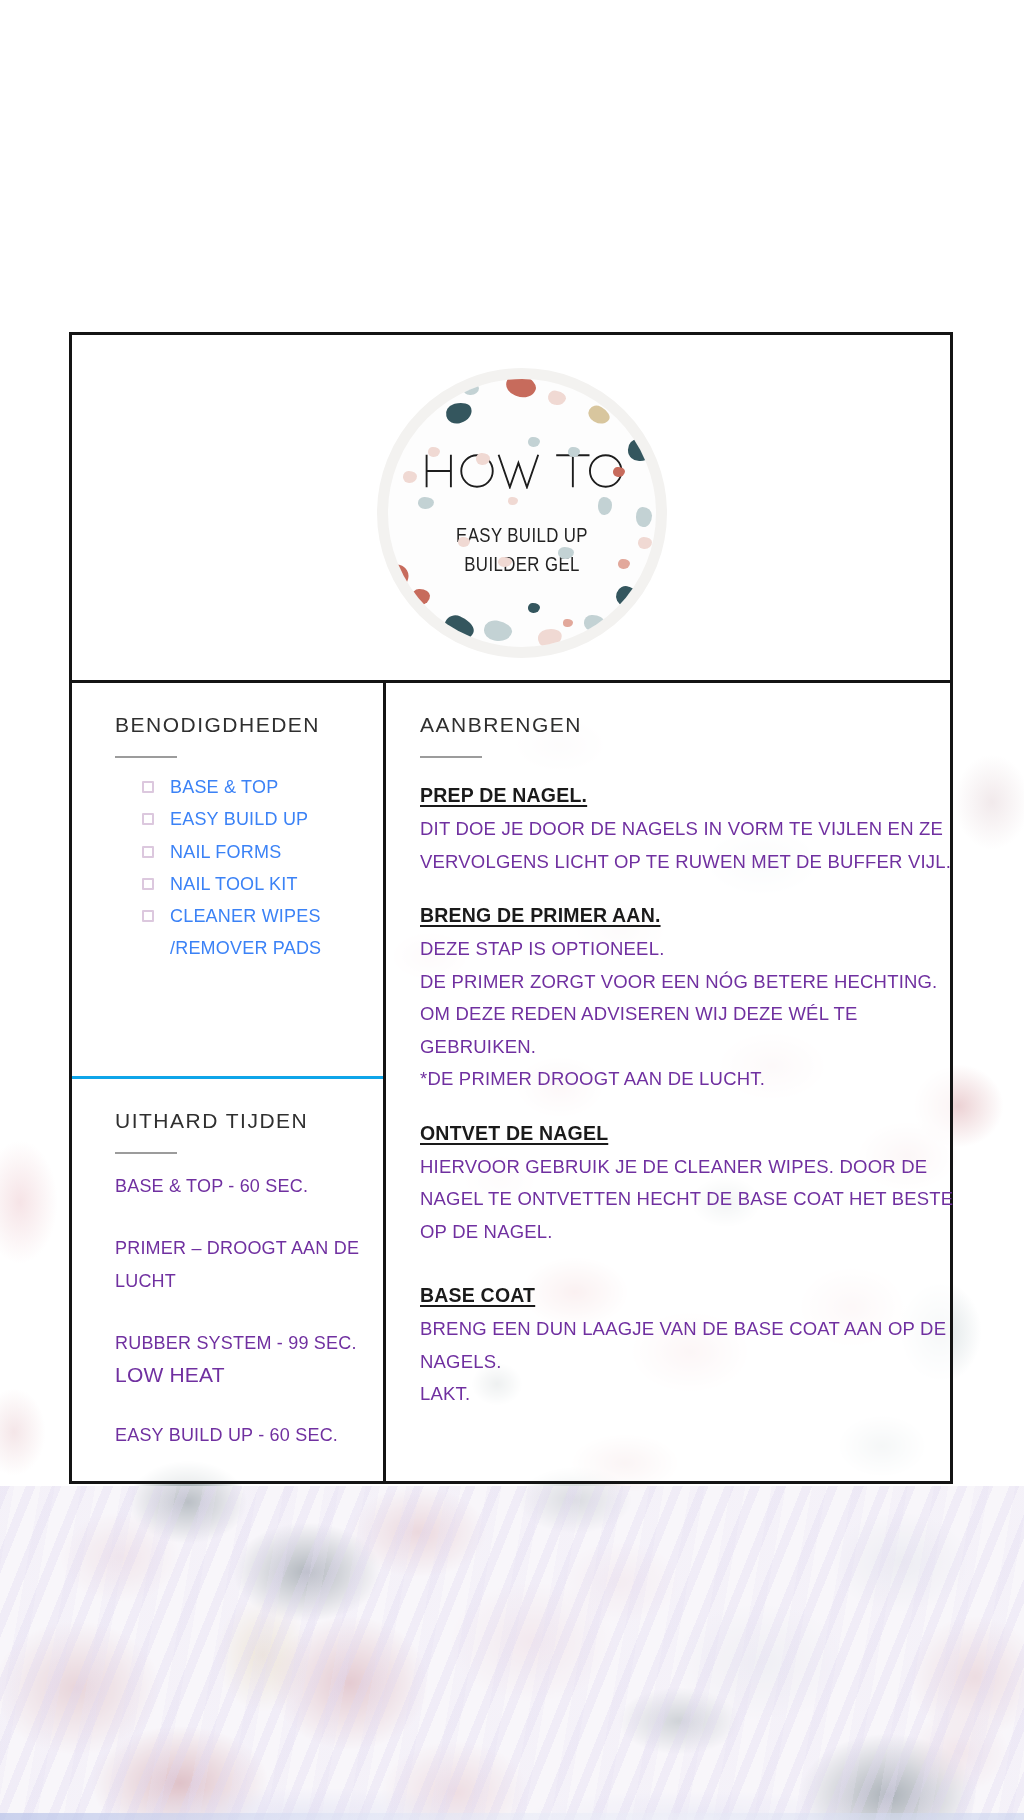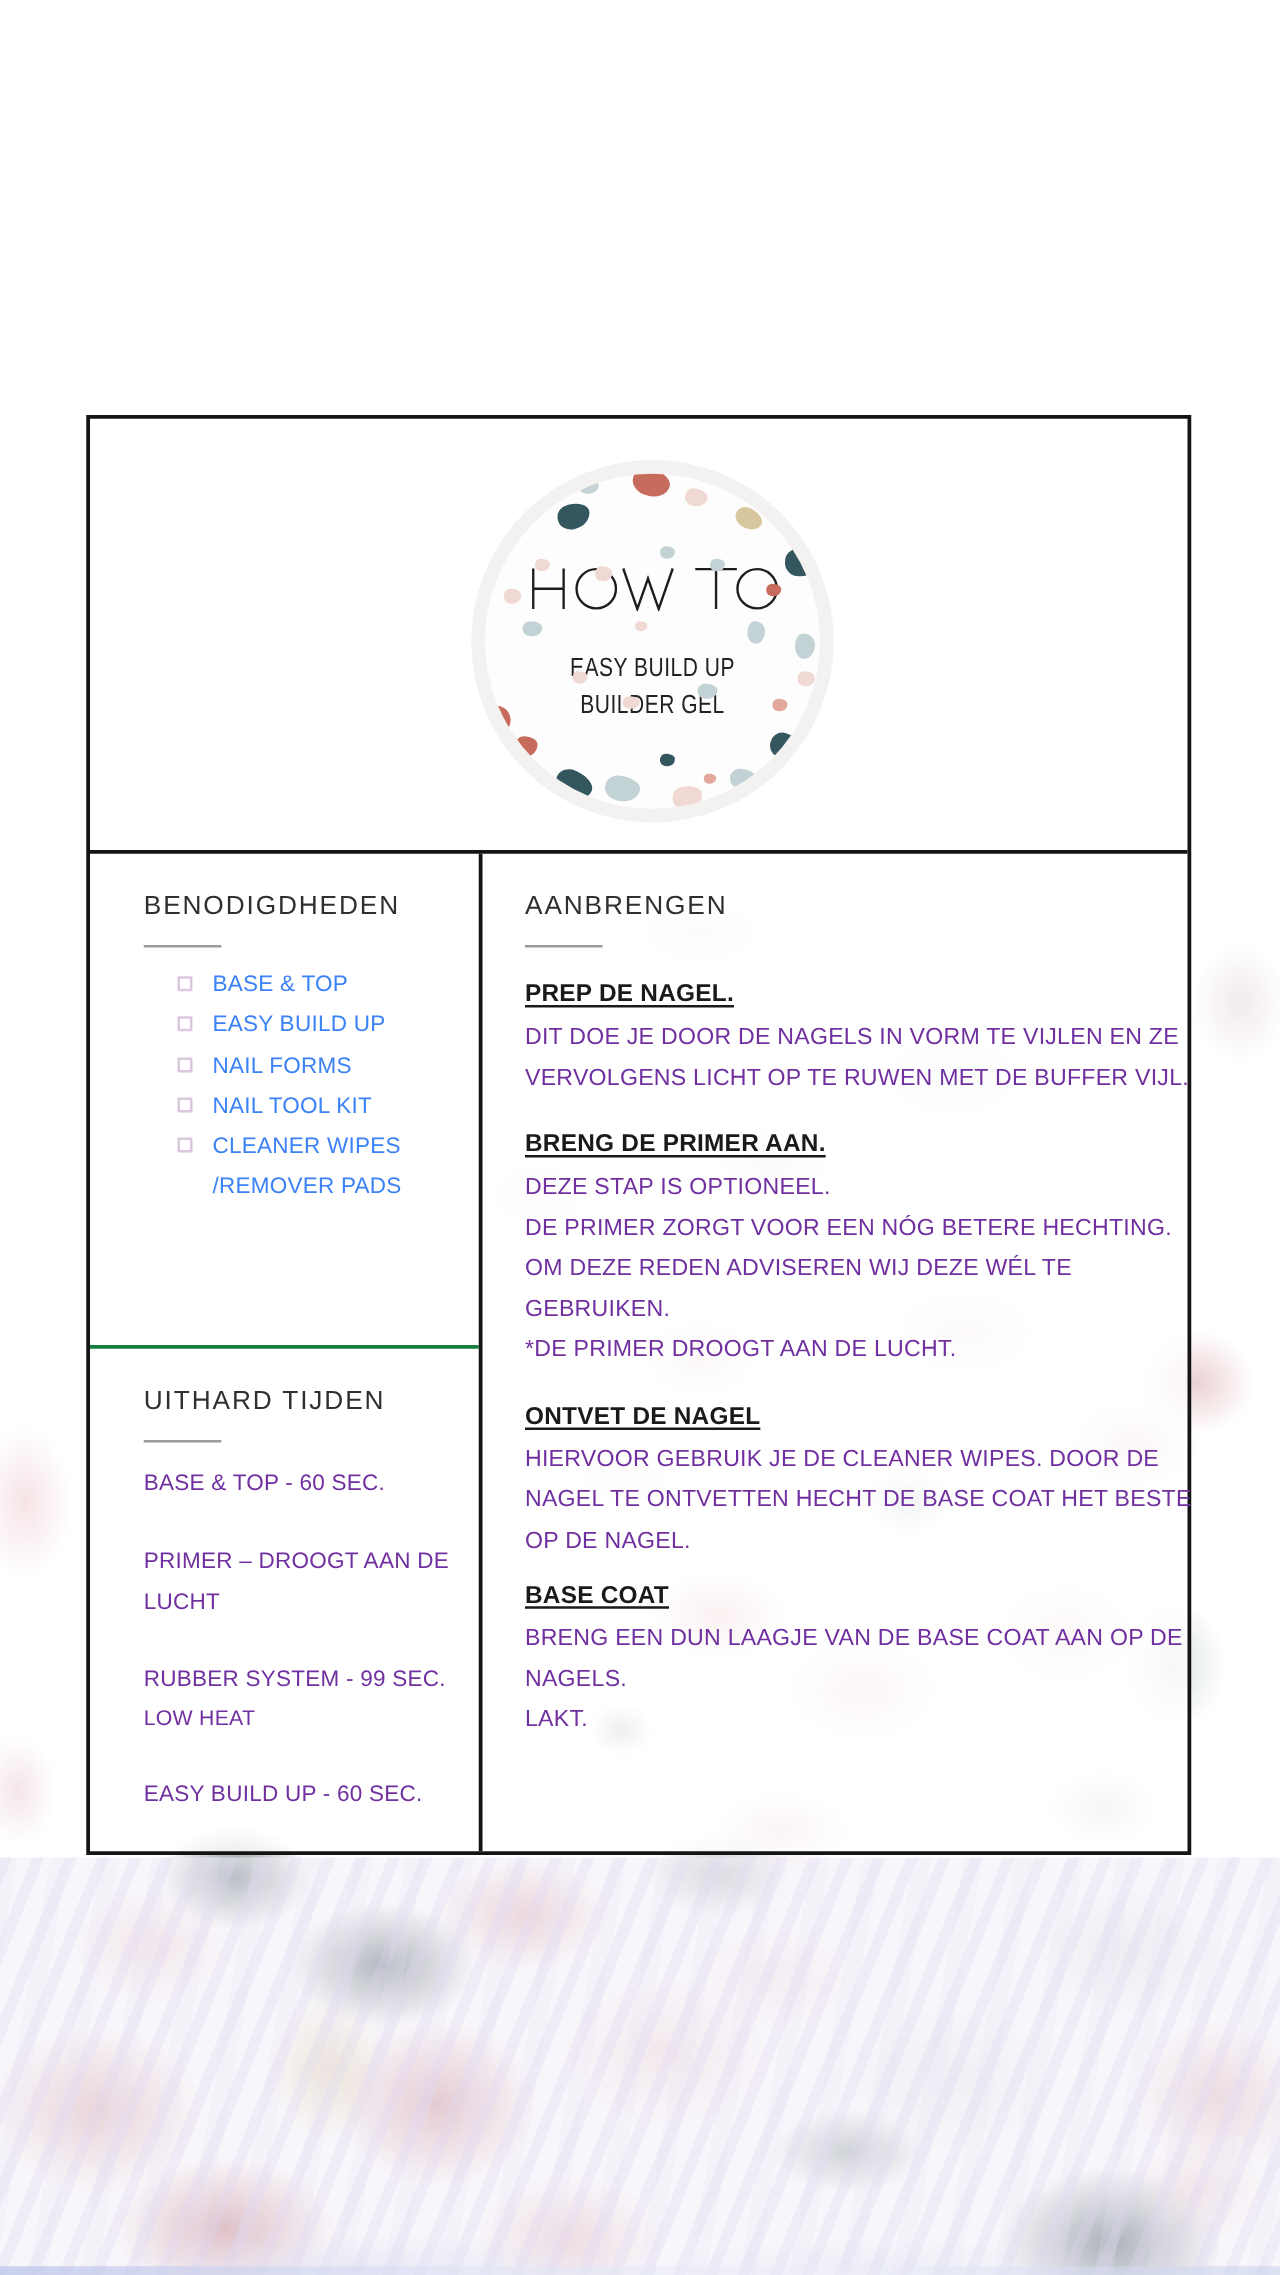--- a/index.html
+++ b/index.html
@@ -39,38 +39,38 @@
        transform:scaleX(0.8);font-size:21px;font-weight:500;color:#222;line-height:29px;
        letter-spacing:0.5px;}
 
   
   h2{margin:30px 0 0;font-size:21px;font-weight:400;color:#2f2f2f;letter-spacing:1.5px;line-height:24px;}
   .col-left h2{margin-left:43px;}
   .rule{width:62px;height:2px;background:#9c9c9c;margin:19px 0 0;}
   .col-left .rule{margin-left:43px;}
 
   
-  .sec-needed{height:366px;box-sizing:border-box;border-bottom:3px solid #15803d;}
+  .sec-needed{height:366px;box-sizing:border-box;border-bottom:3px solid #0ea5e9;}
   .supplies{list-style:none;margin:13px 0 0;padding:0 0 0 70px;}
   .supply-item{display:flex;align-items:center;line-height:32.3px;font-size:18px;
        color:#3b82f6;letter-spacing:0.2px;white-space:nowrap;}
   .cb{display:inline-block;width:12px;height:12px;box-sizing:border-box;border:2px solid #dcc8de;
       border-radius:1px;margin-right:16px;flex:none;}
   .cb.empty{visibility:hidden;}
   .cure-list{margin:16px 0 12px 43px;}
   .cure-item{margin-top:29px;}
   .cure-item:first-child{margin-top:0;}
   .cure-line{font-size:18px;color:#7030A0;line-height:33px;letter-spacing:0.2px;white-space:nowrap;}
-  .cure-note{font-size:17px;color:#7030A0;line-height:30px;letter-spacing:0.2px;}
+  .cure-note{font-size:21px;color:#7030A0;line-height:30px;letter-spacing:0.2px;}
 
   
   .section h3{margin:25px 0 5px;font-size:19.5px;font-weight:700;color:#1a1a1a;line-height:25px;
        letter-spacing:0.2px;text-decoration:underline;text-decoration-thickness:2px;
        text-underline-offset:3px;}
-  .section:last-child h3{margin-top:16px;}
+  .section:last-child h3{margin-top:35px;}
   .body-line{font-size:18.5px;color:#7030A0;line-height:32.5px;letter-spacing:0.2px;white-space:nowrap;}
 </style>
 </head>
 <body>
 
 <div class="page">
 
   <div class="watercolor" id="watercolor">
       <div class="blob" style="left: 128px; top: 820px; width: 120px; height: 84px; background: radial-gradient(rgba(84, 104, 110, 0.8) 0%, rgba(84, 104, 110, 0) 70%);"></div>
       <div class="blob" style="left: 232px; top: 882px; width: 150px; height: 100px; background: radial-gradient(rgba(74, 94, 100, 0.85) 0%, rgba(74, 94, 100, 0) 70%);"></div>

